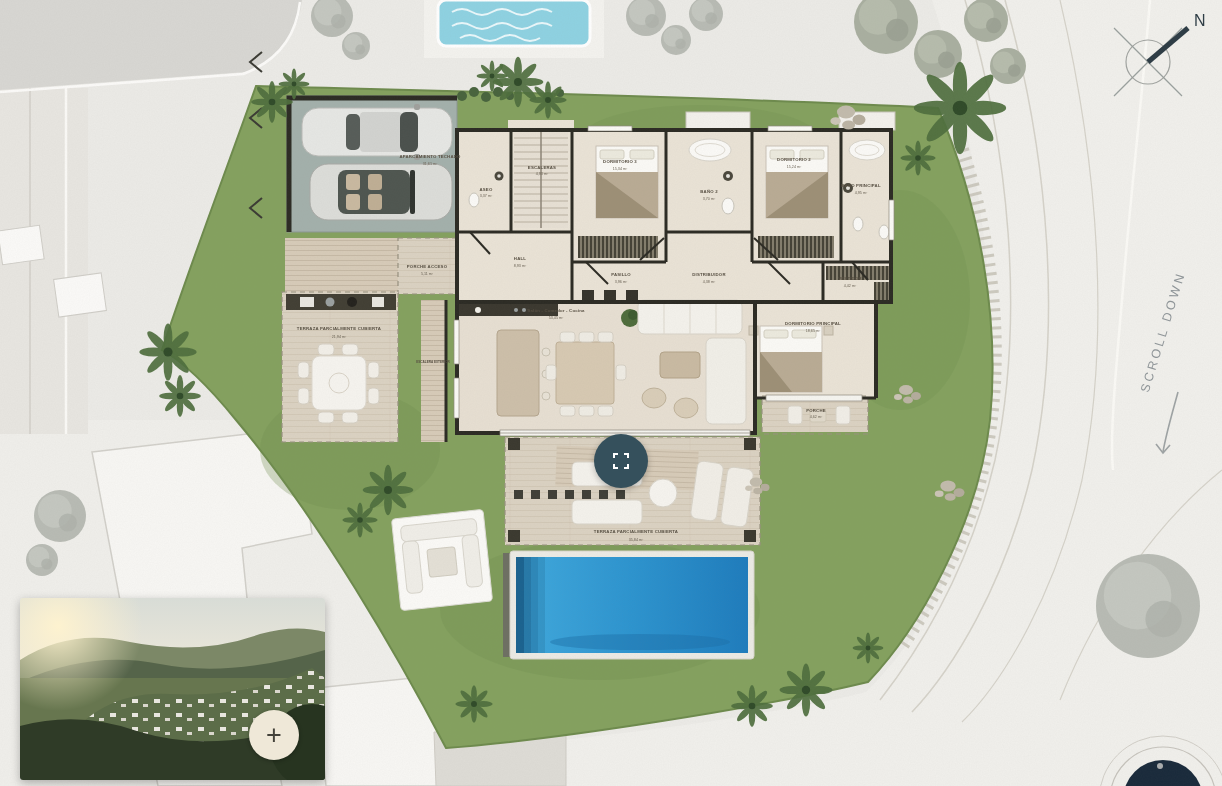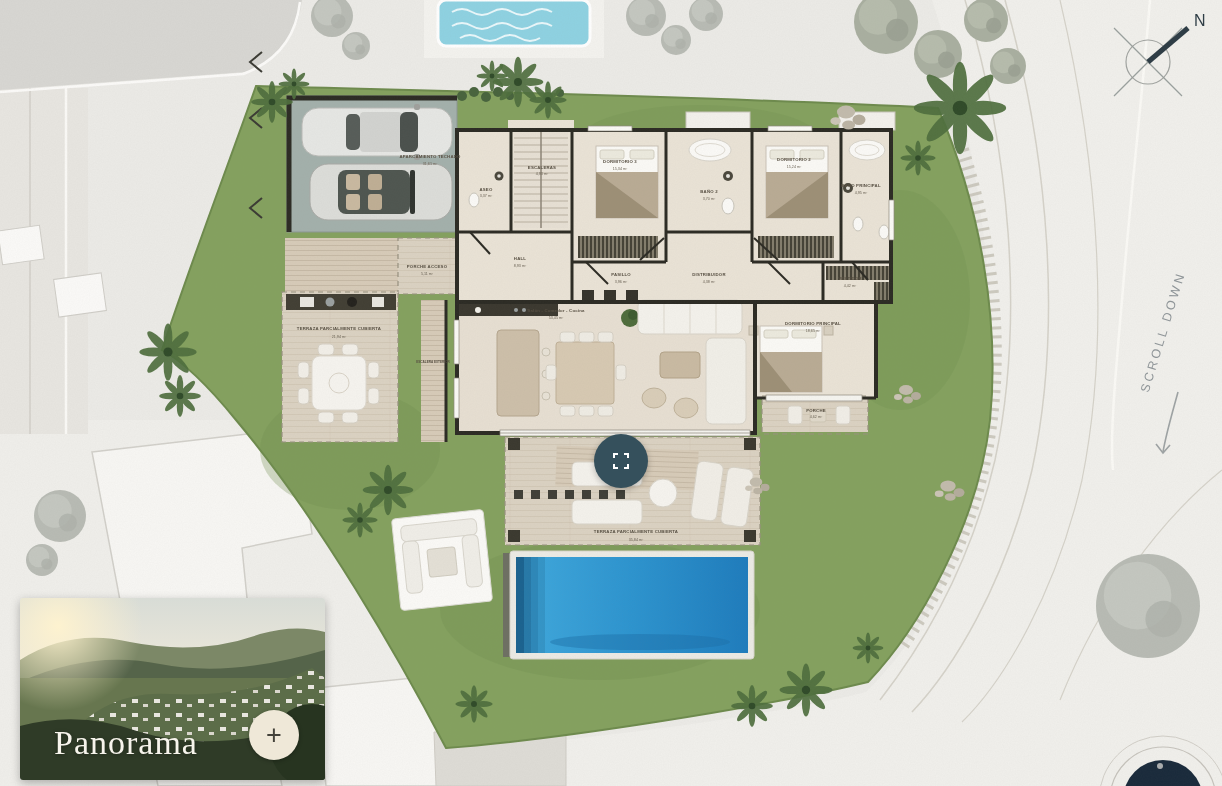--- a/index.html
+++ b/index.html
@@ -498,19 +498,18 @@
     <rect width="305" height="80" fill="url(#sky)"></rect>
     <path d="M0,62 Q50,30 110,44 Q180,58 240,36 Q275,26 305,34 V90 H0 Z" fill="#7c8867"></path>
     <path d="M0,84 Q70,52 140,66 Q210,80 305,52 V130 H0 Z" fill="#55644a"></path>
     <rect x="0" y="80" width="305" height="70" fill="#67764f"></rect>
     <path d="M40,150 Q80,92 150,96 Q230,100 292,70 L305,80 V150 Q180,168 40,150 Z" fill="#5c6d49"></path>
     <path d="M40,150 Q80,92 150,96 Q230,100 292,70 L305,80 V150 Q180,168 40,150 Z" fill="url(#vil)"></path>
     <path d="M0,182 V128 Q60,112 120,134 Q200,158 305,120 V182 Z" fill="#2f3b27"></path>
     <circle cx="292" cy="148" r="42" fill="#273420"></circle>
     <circle cx="38" cy="28" r="85" fill="url(#sun)"></circle>
   </svg>
-  <h2 class="pano-title">Panorama</h2>
   <button class="pano-btn">
     <span>+</span>
   </button>
 </div>
 
 </div>
 
 </body></html>

